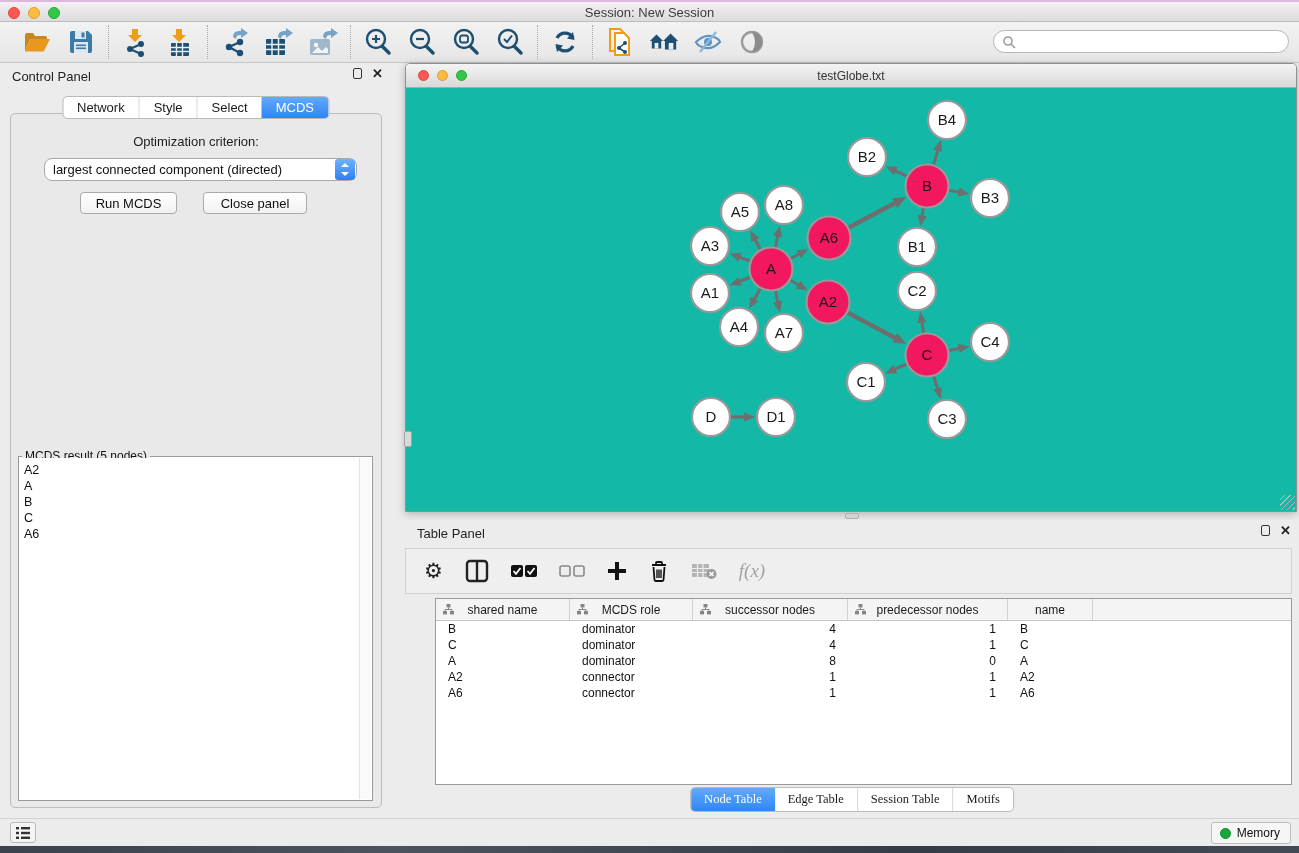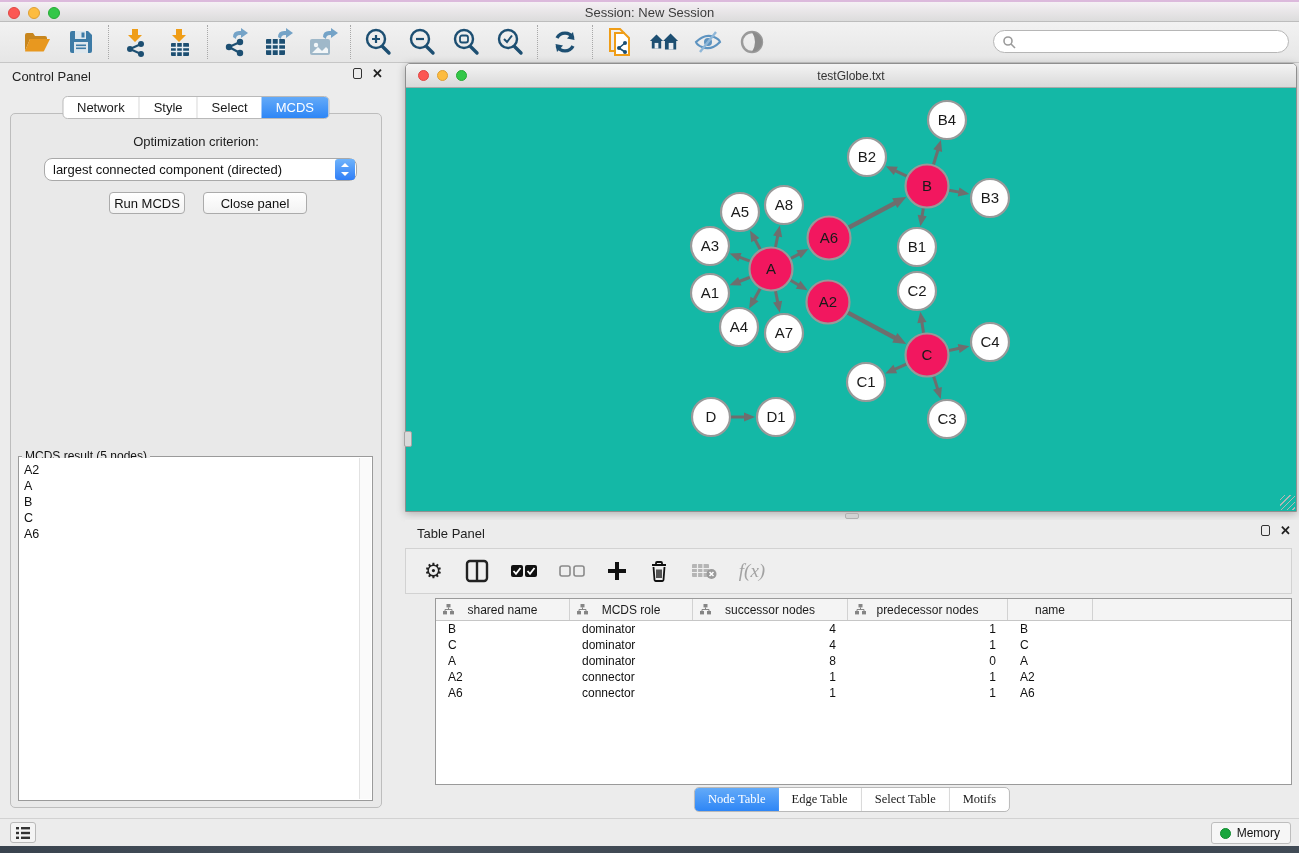--- a/index.html
+++ b/index.html
@@ -55,21 +55,21 @@
   .combo .combo-value { flex:1; font-size:13px; color:#111; padding-left:8px; white-space:nowrap; overflow:hidden; }
   .combo .stepper { width:20px; height:21px; border-radius:3px; margin-right:1px;
     background:linear-gradient(#6fb3fb,#2f7ef7); position:relative; }
   .stepper i, .stepper b { position:absolute; left:50%; transform:translateX(-50%);
     width:0; height:0; border-left:4px solid transparent; border-right:4px solid transparent; }
   .stepper i { top:4px; border-bottom:4px solid #fff; }
   .stepper b { bottom:4px; border-top:4px solid #fff; }
   .btn { position:absolute; height:22px; background:linear-gradient(#ffffff,#f2f2f2);
     border:1px solid #ababab; border-radius:4px; font-size:13px; color:#111;
     display:flex; align-items:center; justify-content:center; cursor:pointer; }
-  #run-btn { left:98px; top:78px; width:76px; }
+  #run-btn { left:69px; top:78px; width:97px; }
   #closepanel-btn { left:192px; top:78px; width:104px; }
 
   .result-fieldset { position:absolute; left:7px; right:8px; top:342px; bottom:6px;
     border:1px solid #9a9a9a; background:#fff; }
   .result-legend { position:absolute; top:-8px; left:3px; background:#E9E9E9; padding:0 3px;
     font-size:12px; color:#111; }
   .result-list { position:absolute; inset:1px 13px 1px 1px; background:#fff; overflow:hidden;
     padding:4px 0 0 4px; }
   .result-item { font-size:12.5px; color:#111; line-height:16px; }
   .result-scroll { position:absolute; top:1px; bottom:1px; right:1px; width:12px;
@@ -614,21 +614,21 @@
             <div class="attr-cell" style="width: 123px;">connector</div>
             <div class="attr-cell num" style="width: 155px;">1</div>
             <div class="attr-cell num" style="width: 160px;">1</div>
             <div class="attr-cell" style="width: 85px;">A6</div>
           </div>
         </div>
     </div>
     <div class="seg-tabs" id="table-tabs">
         <div class="seg-tab active">Node Table</div>
         <div class="seg-tab" style="border-left: none;">Edge Table</div>
-        <div class="seg-tab">Select Table</div>
+        <div class="seg-tab">Session Table</div>
         <div class="seg-tab">Motifs</div>
       </div>
   </div>
 
   <div class="statusbar">
     <div class="status-left-btn">
       <svg width="14" height="12" viewBox="0 0 14 12">
           <g fill="#333">
             <rect x="0" y="0" width="3" height="2.4"></rect>
             <rect x="5" y="0" width="9" height="2.4"></rect>

